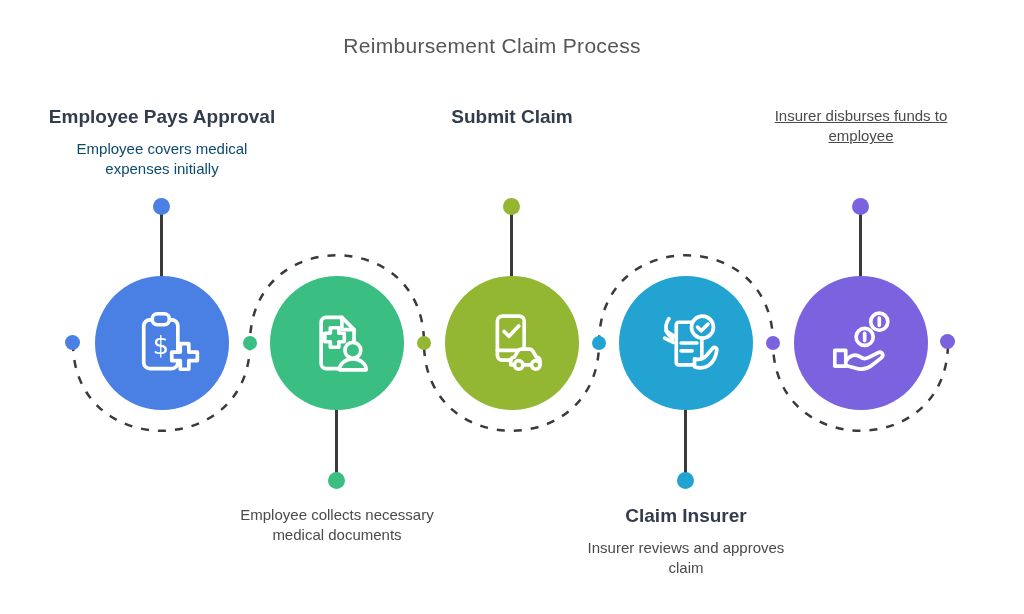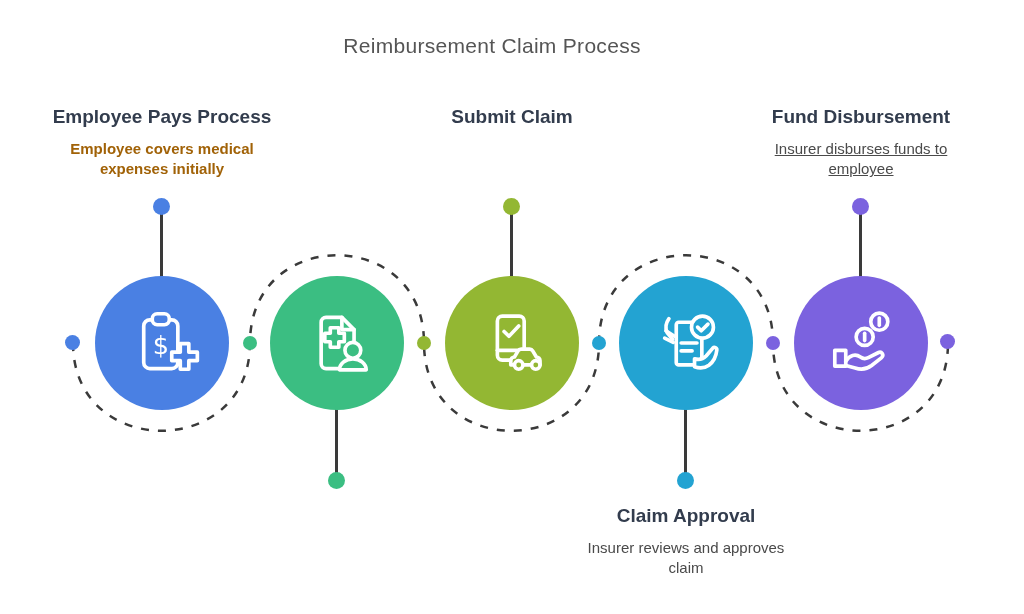--- a/index.html
+++ b/index.html
@@ -62,37 +62,38 @@
 
 <div class="path-dot end-dot pd-left" style="background: rgb(74, 128, 227); color: rgb(74, 128, 227);"></div>
 <div class="path-dot pd-1" style="background: rgb(59, 190, 130); color: rgb(59, 190, 130);"></div>
 <div class="path-dot pd-2" style="background: rgb(147, 183, 51); color: rgb(147, 183, 51);"></div>
 <div class="path-dot pd-3" style="background: rgb(35, 163, 210); color: rgb(35, 163, 210);"></div>
 <div class="path-dot pd-4" style="background: rgb(123, 98, 223); color: rgb(123, 98, 223);"></div>
 <div class="path-dot end-dot pd-right" style="background: rgb(123, 98, 223); color: rgb(123, 98, 223);"></div>
 
 <div class="step s1 top">
   <div class="step-text">
-    <h2 style="color: rgb(50, 60, 77);">Employee Pays Process</h2>
-    <p style="color: #a16207; font-weight: bold;">Employee covers medical expenses initially</p>
+    <h2 style="color: rgb(50, 60, 77);">Employee Pays Approval</h2>
+    <p style="color: #0c4a6e;">Employee covers medical expenses initially</p>
   </div>
   <div class="stem" style="background: rgb(58, 58, 58); color: rgb(58, 58, 58);"></div>
   <div class="stem-dot" style="background: rgb(74, 128, 227); color: rgb(74, 128, 227);"></div>
   <div class="circle" style="background: rgb(74, 128, 227); color: rgb(74, 128, 227);">
     <svg viewBox="0 0 64 64" fill="none" stroke="#fff" stroke-width="3" stroke-linecap="round" stroke-linejoin="round">
       <rect x="17" y="13" width="28" height="40" rx="5"></rect>
       <rect x="24" y="8" width="14" height="9" rx="4" fill="currentColor"></rect>
       <text x="31" y="41" font-size="21" fill="#fff" stroke="none" text-anchor="middle" font-family="DejaVu Sans, sans-serif">$</text>
       <path d="M47 32.5 h7 v7 h7 v7 h-7 v7 h-7 v-7 h-7 v-7 h7 z" fill="currentColor"></path>
     </svg>
   </div>
 </div>
 
 <div class="step s2 bottom">
   <div class="step-text">
+    <p style="color: rgb(74, 74, 74);">Employee collects necessary medical documents</p>
   </div>
   <div class="stem" style="background: rgb(58, 58, 58); color: rgb(58, 58, 58);"></div>
   <div class="stem-dot" style="background: rgb(59, 190, 130); color: rgb(59, 190, 130);"></div>
   <div class="circle" style="background: rgb(59, 190, 130); color: rgb(59, 190, 130);">
     <svg viewBox="0 0 64 64" fill="none" stroke="#fff" stroke-width="3" stroke-linecap="round" stroke-linejoin="round">
       <path d="M23 11 h13 l10 10 v28 a4 4 0 0 1 -4 4 h-19 a4 4 0 0 1 -4 -4 v-34 a4 4 0 0 1 4 -4 z"></path>
       <path d="M36 11 v10 h10"></path>
       <path d="M26.5 19.5 h7 v4.5 h4.5 v7 h-4.5 v4.5 h-7 v-4.5 H22 v-7 h4.5 z"></path>
       <circle cx="45" cy="38" r="6.5" fill="currentColor"></circle>
       <path d="M34 54 a11 9 0 0 1 22 0 z" fill="currentColor"></path>
@@ -113,41 +114,40 @@
       <path d="M25.5 22.5 l4 4 l8 -8.5"></path>
       <path d="M31 50 v-3.5 a3 3 0 0 1 3 -3 l3 -5 a3 3 0 0 1 2.5 -1.5 h7 a3 3 0 0 1 2.5 1.5 l3 5 a3 3 0 0 1 3 3 V50 z" fill="currentColor"></path>
       <circle cx="37.5" cy="50" r="3.5" fill="currentColor"></circle>
       <circle cx="51.5" cy="50" r="3.5" fill="currentColor"></circle>
     </svg>
   </div>
 </div>
 
 <div class="step s4 bottom">
   <div class="step-text">
-    <h2 style="color: rgb(50, 60, 77);">Claim Approval</h2>
+    <h2 style="color: rgb(50, 60, 77);">Claim Insurer</h2>
     <p style="color: rgb(74, 74, 74);">Insurer reviews and approves claim</p>
   </div>
   <div class="stem" style="background: rgb(58, 58, 58); color: rgb(58, 58, 58);"></div>
   <div class="stem-dot" style="background: rgb(35, 163, 210); color: rgb(35, 163, 210);"></div>
   <div class="circle" style="background: rgb(35, 163, 210); color: rgb(35, 163, 210);">
     <svg viewBox="0 0 64 64" fill="none" stroke="#fff" stroke-width="3" stroke-linecap="round" stroke-linejoin="round">
       <path d="M18 12 c-2.5 3.5 -3 8 -1.5 11.5 l4.5 5.5"></path>
       <path d="M15.5 22 l7 4.5 M14.5 28 l7 3.5"></path>
       <rect x="24" y="15" width="21" height="35" rx="2"></rect>
       <path d="M28 32 h13 M28 38.5 h9"></path>
       <circle cx="45.5" cy="19" r="9" fill="currentColor"></circle>
       <path d="M41.5 19 l3 3 l5.5 -5.5"></path>
       <path d="M39 45 c3.5 1 7 .2 9.5 -2.3 l5.5 -6.5 c1.2 -1.2 3.5 -.4 3.3 1.5 c-.5 4.5 -2.5 9.5 -6.5 12.5 c-3.5 2.5 -8 2.6 -11.8 1.3 z" fill="currentColor"></path>
     </svg>
   </div>
 </div>
 
 <div class="step s5 top">
   <div class="step-text">
-    <h2 style="color: rgb(50, 60, 77);">Fund Disbursement</h2>
     <p style="color: rgb(74, 74, 74); text-decoration: underline;">Insurer disburses funds to employee</p>
   </div>
   <div class="stem" style="background: rgb(58, 58, 58); color: rgb(58, 58, 58);"></div>
   <div class="stem-dot" style="background: rgb(123, 98, 223); color: rgb(123, 98, 223);"></div>
   <div class="circle" style="background: rgb(123, 98, 223); color: rgb(123, 98, 223);">
     <svg viewBox="0 0 64 64" fill="none" stroke="#fff" stroke-width="3" stroke-linecap="round" stroke-linejoin="round">
       <circle cx="35" cy="27" r="7" fill="currentColor"></circle>
       <path d="M35 24 v6"></path>
       <circle cx="47" cy="14.5" r="7" fill="currentColor"></circle>
       <path d="M47 11.5 v6"></path>

